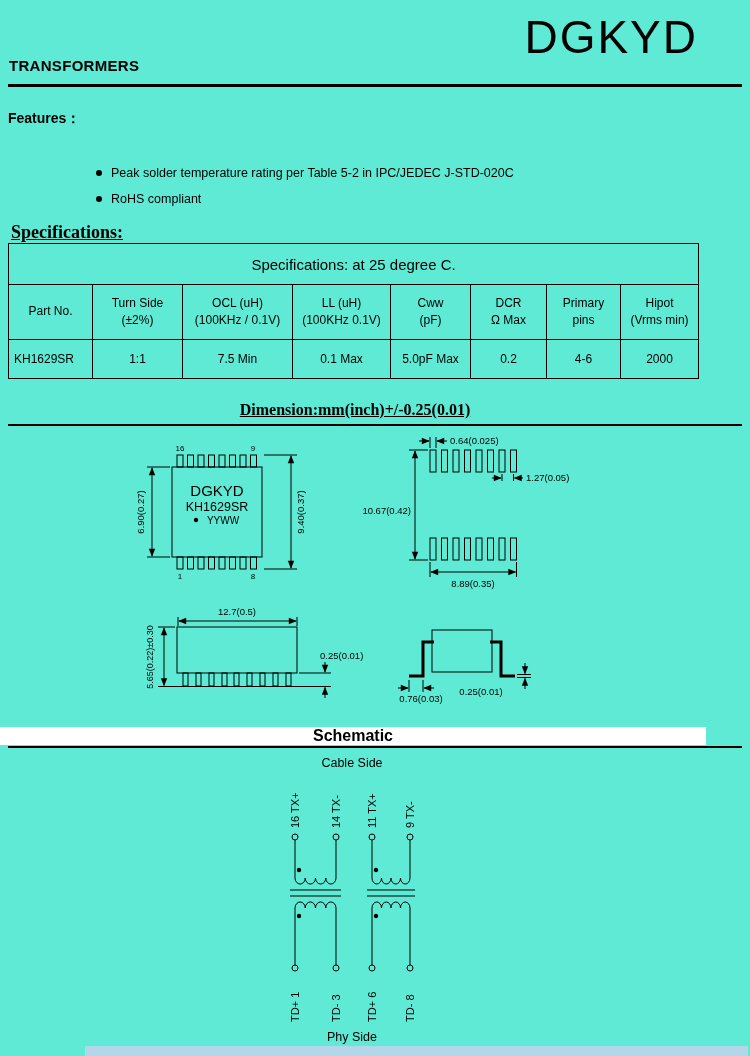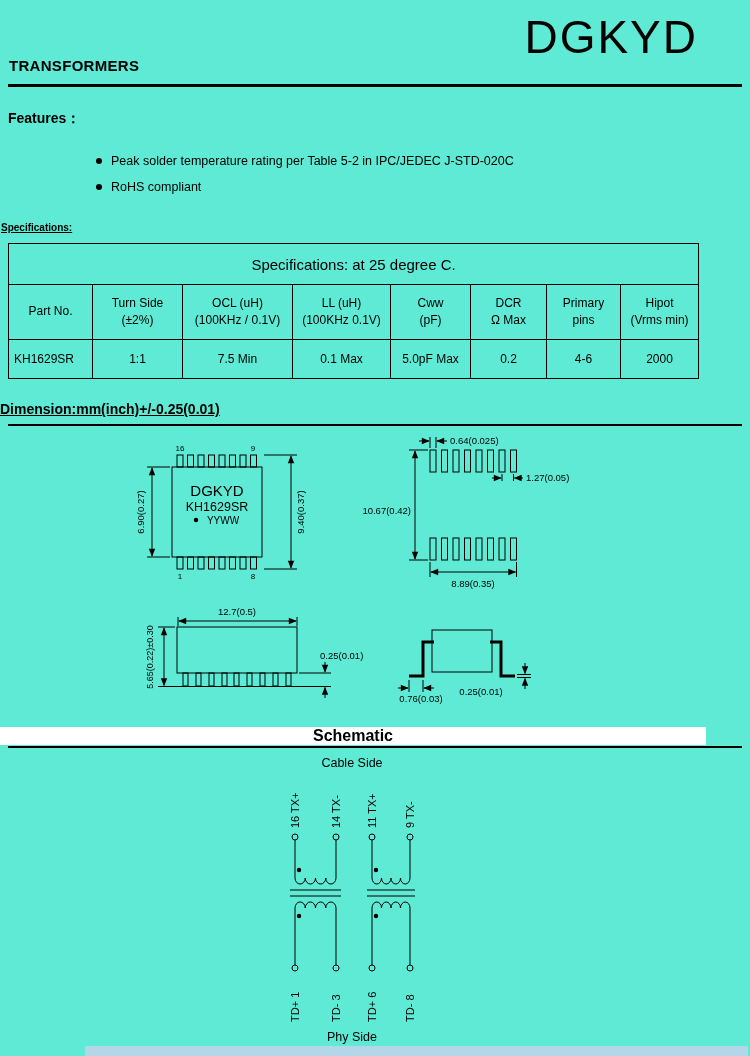--- a/index.html
+++ b/index.html
@@ -6,33 +6,33 @@
   html,body { background:#fff; }
   body { font-family:"Liberation Sans", sans-serif; color:#000; }
   .page { position:relative; width:750px; height:1056px; background:#5eead4; overflow:hidden; }
 
   .brand { position:absolute; top:10px; right:52px; font-size:46px; letter-spacing:2px; font-weight:400; }
   .category { position:absolute; top:57px; left:9px; font-size:15px; font-weight:bold; letter-spacing:.3px; }
   .rule { position:absolute; left:8px; width:734px; height:2px; background:#000; }
   .rule-header { top:84px; height:3px; }
 
   .feat-heading { position:absolute; top:110px; left:8px; font-size:14px; font-weight:bold; }
-  .feat-item { position:absolute; left:96px; font-size:12.5px; display:flex; align-items:center; gap:9px; }
+  .feat-item { position:absolute; left:96px; font-size:12.5px; display:flex; align-items:center; gap:9px;margin-top:12px; }
   .dot { width:6px; height:6px; background:#000; border-radius:50%; flex:0 0 auto; }
 
-  .spec-heading { position:absolute; top:222px; left:1px; font-size:10px; font-weight:bold; text-decoration:underline; }
+  .spec-heading { position:absolute; top:222px; left:11px; font-size:18px; font-weight:bold; text-decoration:underline;font-family:Liberation Serif, serif; }
   .spec-table { position:absolute; top:243px; left:8px; width:690px; border-collapse:collapse; table-layout:fixed; }
   .spec-table td { border:1px solid #000; text-align:center; font-size:12px; padding:2px; vertical-align:middle; }
   .spec-table .t-title td { font-size:15px; height:41px; }
   .spec-table .t-head td { height:55px; line-height:1.45; }
   .spec-table .t-data td { height:39px; }
   .spec-table td.cell-left { text-align:left; padding-left:5px; }
 
-  .dim-heading { position:absolute; top:401px; left:0; width:710px; text-align:left;
-                 font-size:14px; font-weight:bold; text-decoration:underline; }
+  .dim-heading { position:absolute; top:401px; left:0; width:710px; text-align:center;
+                 font-size:16px; font-weight:bold; text-decoration:underline;font-family:Liberation Serif, serif; }
   .rule-dim { top:424px; }
   .sch-heading { position:absolute; top:727px; left:0; width:706px; text-align:center;
                  font-size:16px; font-weight:bold; background:#fff; }
   .rule-sch { top:746px; }
 
   svg.dims { position:absolute; top:430px; left:0; width:750px; height:300px; }
   svg.schematic { position:absolute; top:750px; left:0; width:750px; height:300px; }
   svg text { font-family:"Liberation Sans", sans-serif; }
 
   .footer-bar { position:absolute; left:85px; top:1046px; width:663px; height:10px; background:#b3d7e9; }

